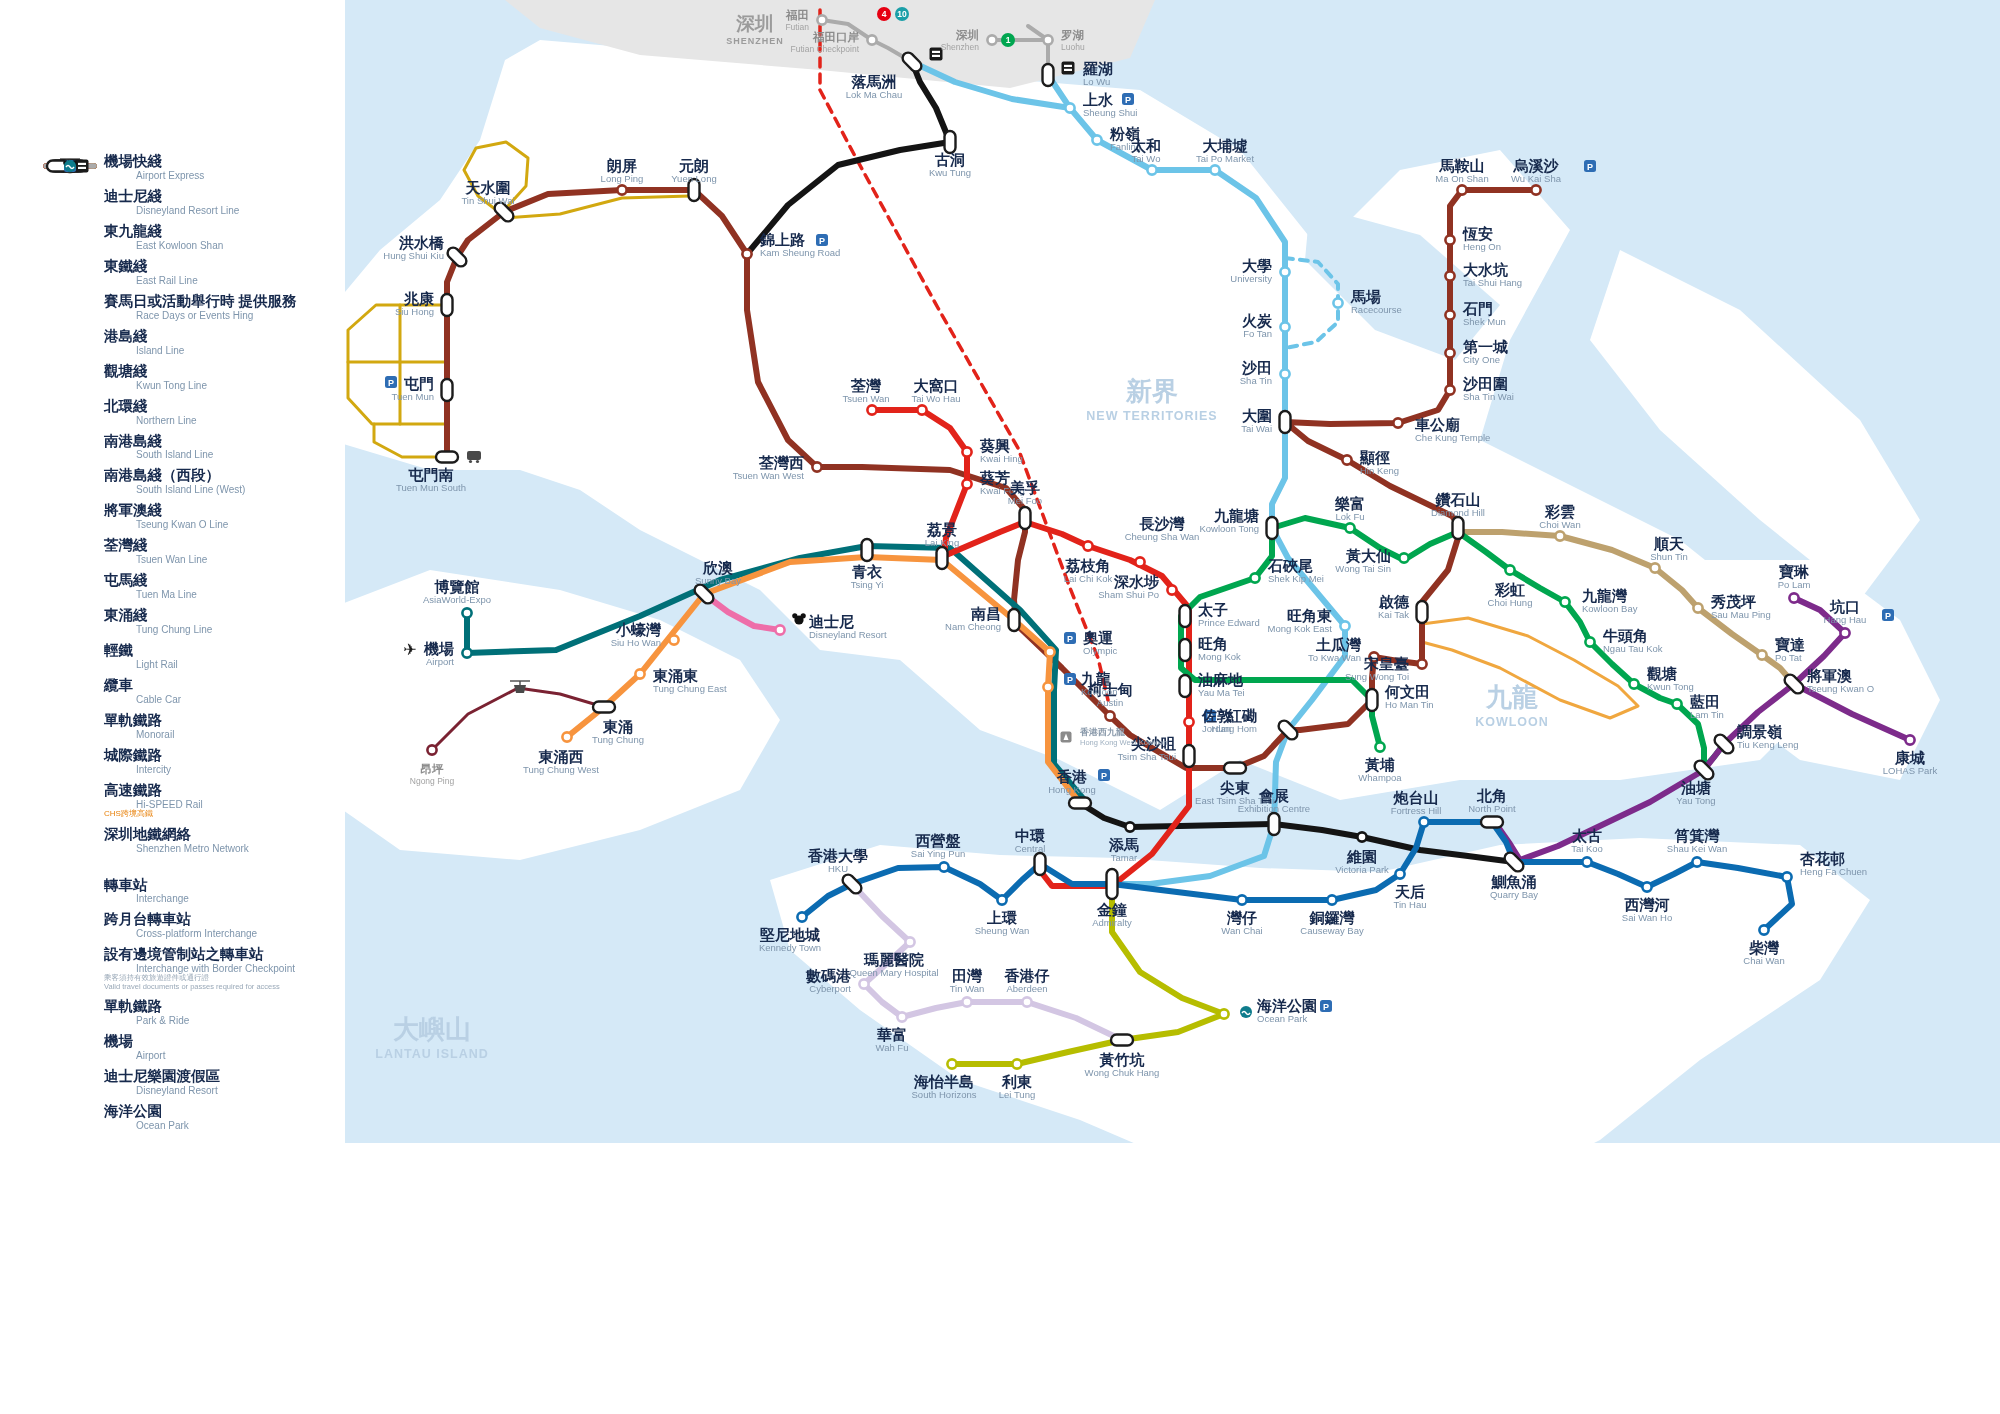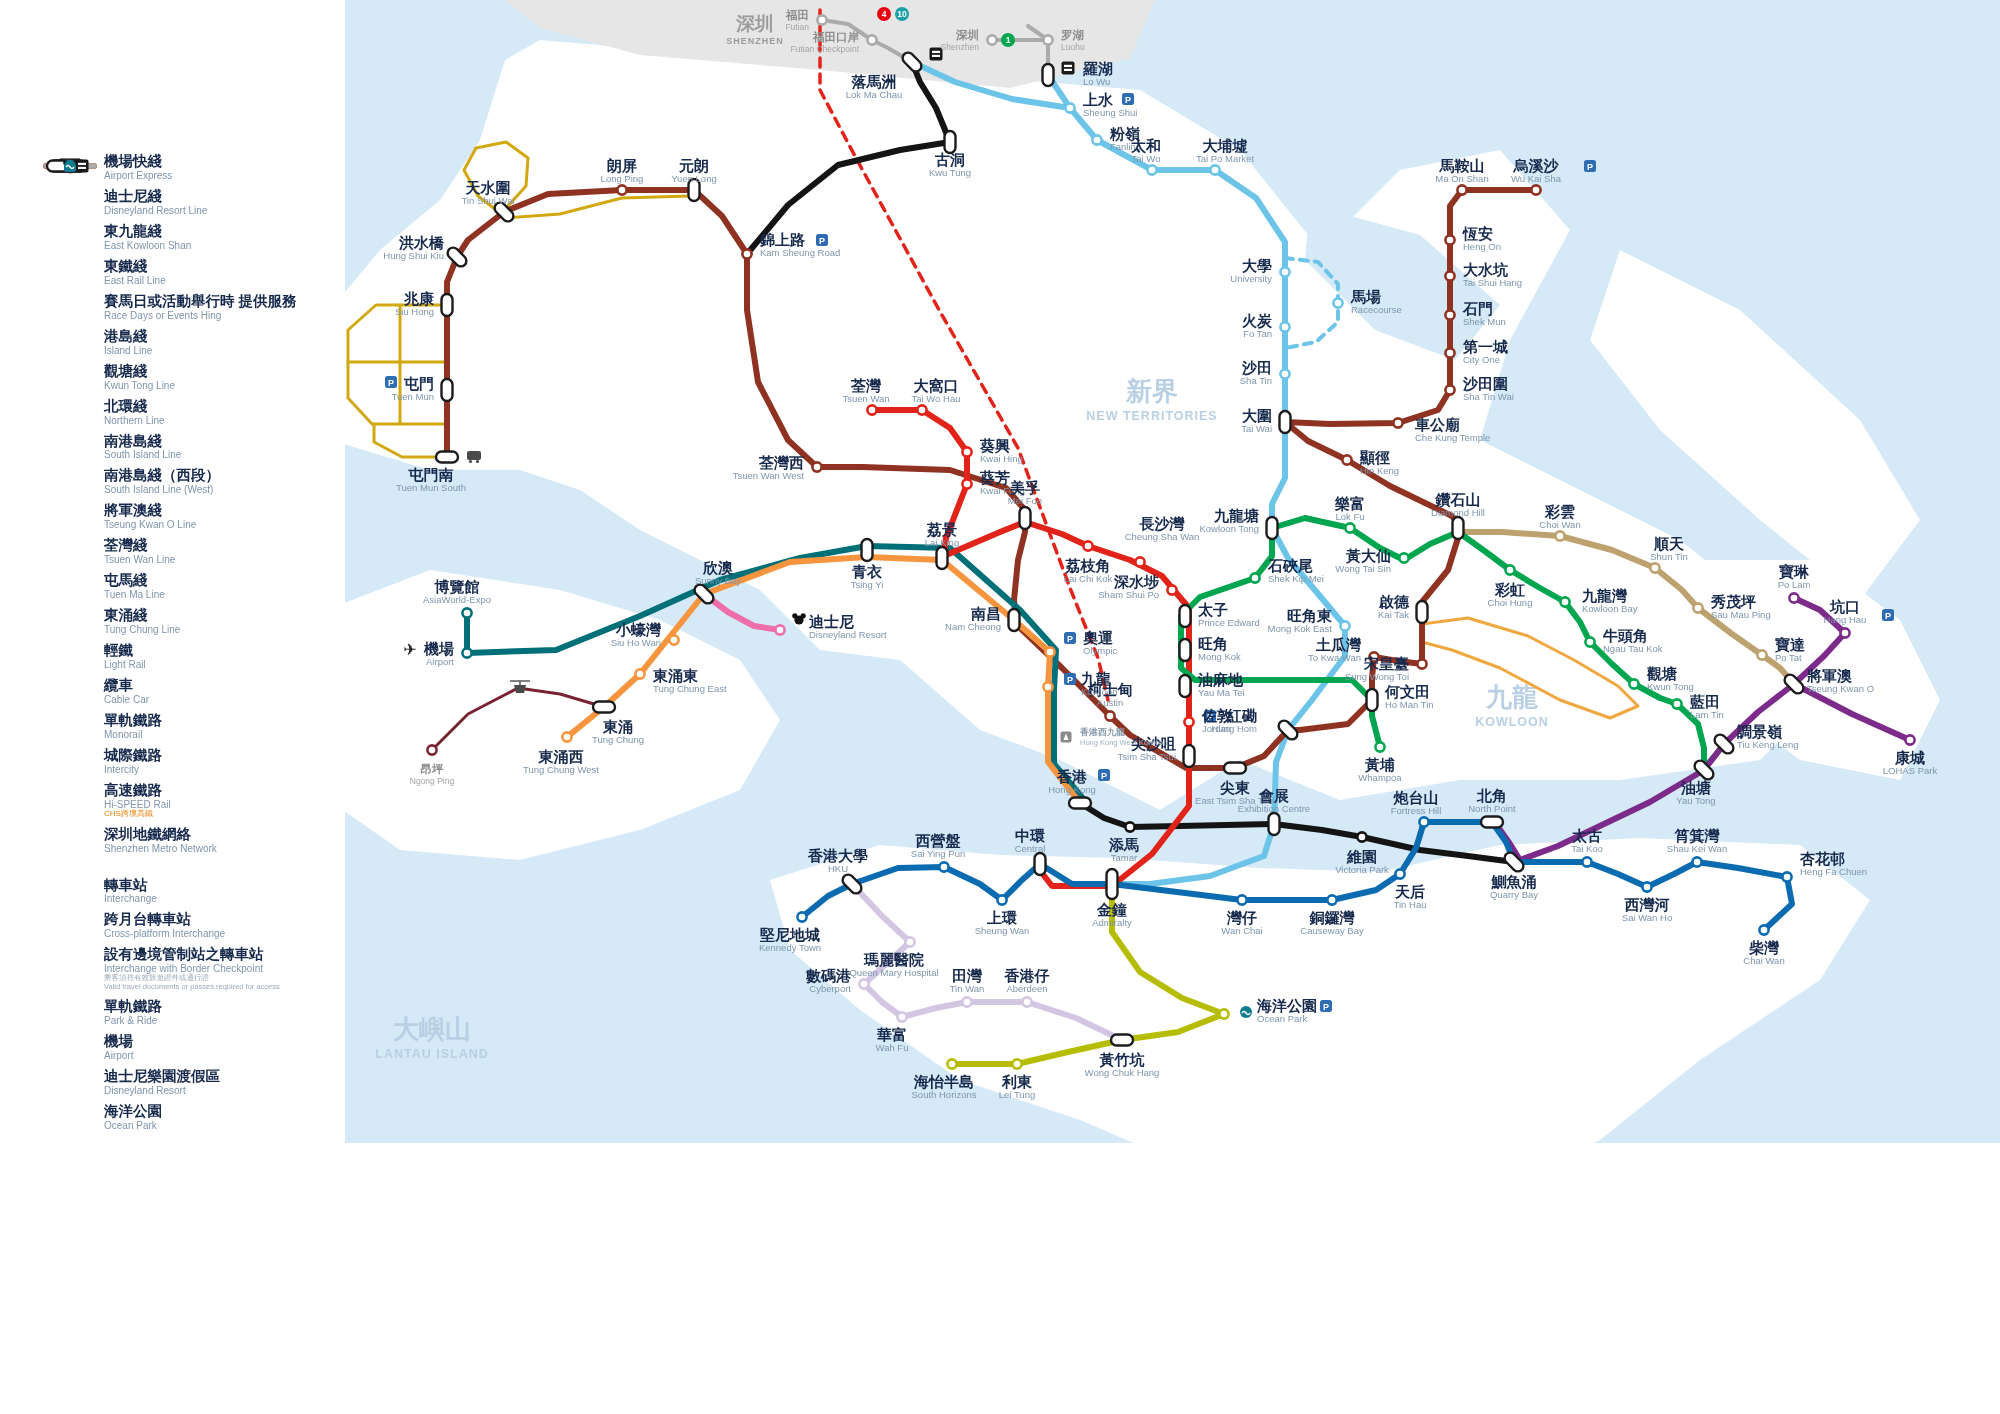--- a/index.html
+++ b/index.html
@@ -15,21 +15,21 @@
   .note-zh{font-size:9px;font-weight:bold;fill:#8a9aab;}
   .note-en{font-size:7.5px;fill:#9fb0c0;}
   .region-zh{font-weight:bold;}
   .cap{fill:#fff;stroke:#1c1c1c;stroke-width:2.4;}
   
   .legend{position:absolute;left:42px;top:154px;width:285px;}
   .lg-row{display:flex;align-items:center;margin-bottom:8px;}
   .lg-sample{flex:0 0 56px;height:24px;}
   .lg-text{padding-left:6px;line-height:1.1;}
   .lg-text .zh{font-size:14.5px;font-weight:bold;color:#172A4D;}
-  .lg-text .en{font-size:10px;color:#7E95AC;}
+  .lg-text .en{font-size:10px;color:#7E95AC;margin-left:32px;}
   .lg-text .note{font-size:8px;color:#E8820C;font-weight:normal;}
   .lg-text .tiny{font-size:7.5px;color:#9aa9b8;}
   .lg-gap{height:16px;}
   .watermark{position:absolute;left:58px;top:1300px;display:flex;align-items:center;
              color:rgba(150,172,194,.65);font-weight:bold;font-size:44px;letter-spacing:1px;}
   .watermark .paw{width:34px;height:34px;border-radius:50%;background:rgba(150,172,194,.65);
                   margin:0 4px;position:relative;}
   .watermark .paw::before{content:"";position:absolute;left:7px;top:-8px;width:9px;height:9px;
                   border-radius:50%;background:rgba(150,172,194,.65);box-shadow:12px 0 0 rgba(150,172,194,.65);}
 </style>

